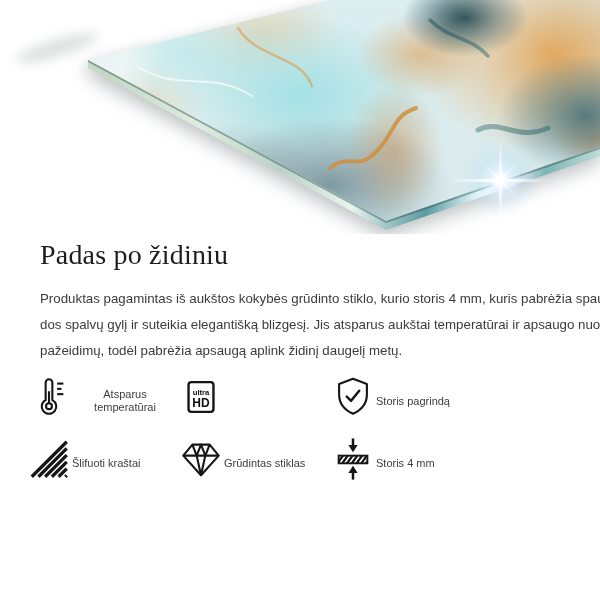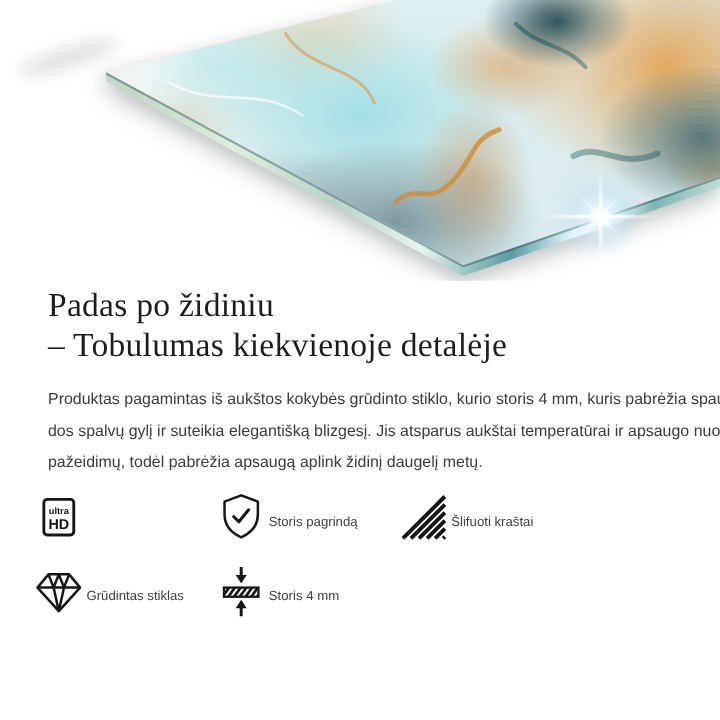--- a/index.html
+++ b/index.html
@@ -124,31 +124,43 @@
       <div class="ray d1"></div>
       <div class="ray d2"></div>
       <div class="ray h"></div>
       <div class="ray v"></div>
     </div>
   </div>
 
   <div class="content">
     <div class="title">
       <div>Padas po židiniu</div>
-      <div>– Tobulumas kiekvienoje detalėje</div>
     </div>
 
     <div class="desc">
       <div class="line">Produktas pagamintas iš aukštos kokybės grūdinto stiklo, kurio storis 4 mm, kuris pabrėžia spau-</div>
       <div class="line">dos spalvų gylį ir suteikia elegantišką blizgesį. Jis atsparus aukštai temperatūrai ir apsaugo nuo</div>
       <div class="line">pažeidimų, todėl pabrėžia apsaugą aplink židinį daugelį metų.</div>
     </div>
 
     <div class="features">
 
+      <div class="feature">
+        <span class="ic">
+          <svg viewBox="0 0 48 48">
+            <path class="stroke" d="M20.5 9 a3.5 3.5 0 0 1 7 0 V27.2 a7.6 7.6 0 1 1 -7 0 Z"></path>
+            <circle class="stroke" cx="24" cy="33.6" r="3.1"></circle>
+            <line class="stroke" x1="24" y1="30.5" x2="24" y2="18"></line>
+            <line class="stroke" x1="32.5" y1="10" x2="39" y2="10"></line>
+            <line class="stroke" x1="32.5" y1="15.5" x2="37" y2="15.5"></line>
+            <line class="stroke" x1="32.5" y1="21" x2="39" y2="21"></line>
+          </svg>
+        </span>
+        <span class="lbl">Atsparus temperatūrai</span>
+      </div>
 
       <div class="feature">
         <span class="ic">
           <svg viewBox="0 0 48 48">
             <rect class="stroke" x="11" y="8.5" width="26" height="31" rx="3" style="stroke-width:2.5"></rect>
             <text class="badge-txt" x="24" y="21.5" font-size="8" text-anchor="middle">ultra</text>
             <text class="badge-txt" x="24" y="34" font-size="12.5" text-anchor="middle">HD</text>
           </svg>
         </span>
       </div>

